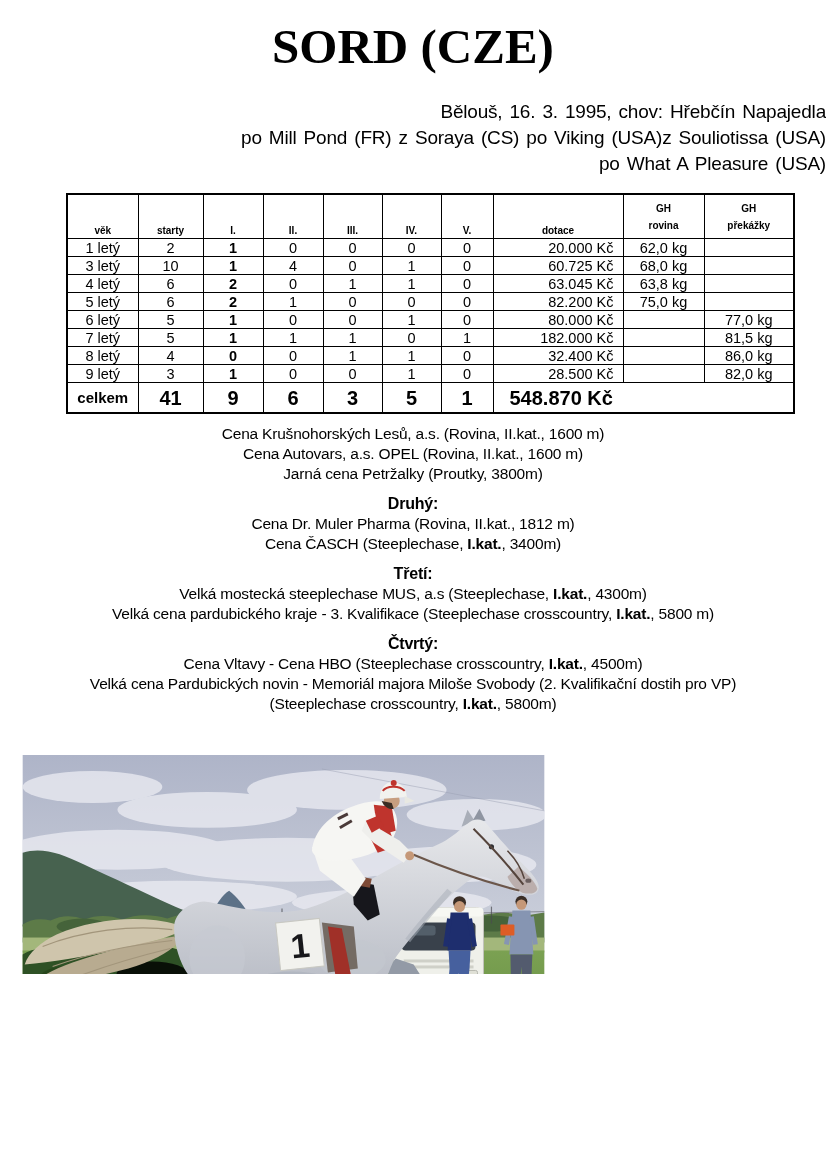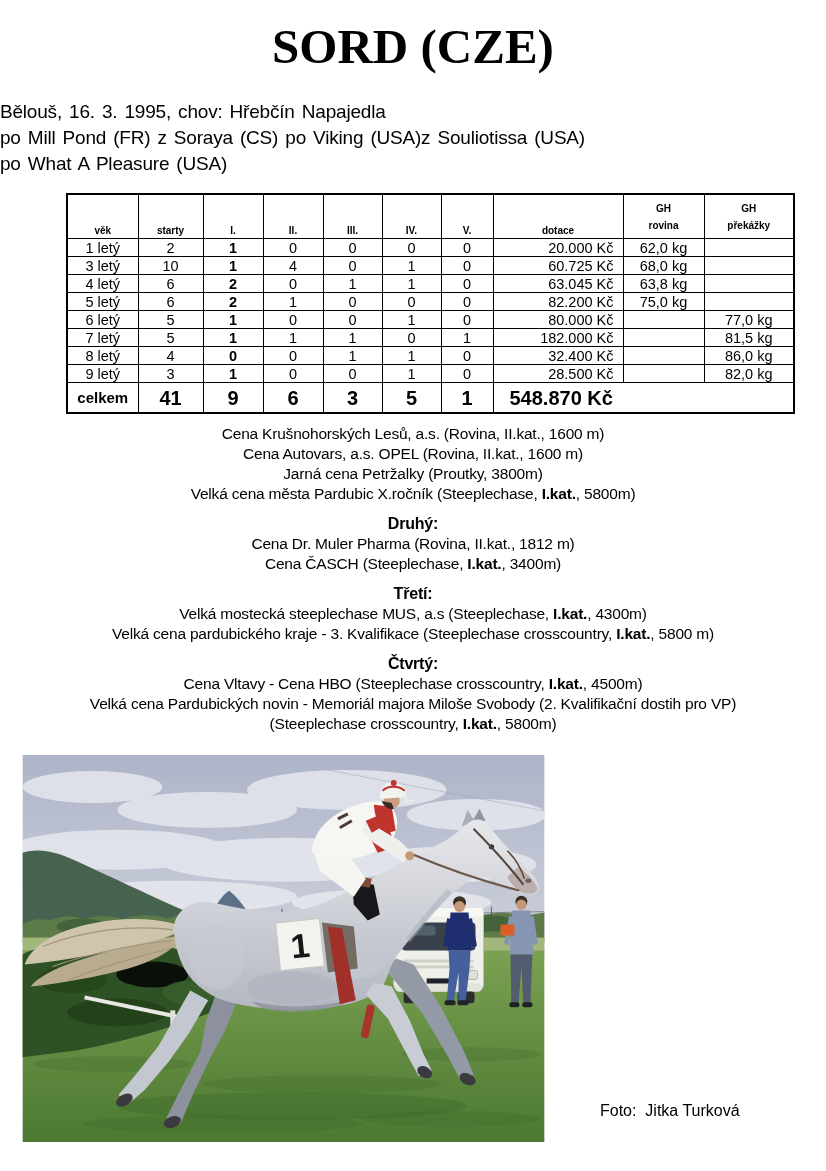--- a/index.html
+++ b/index.html
@@ -1,20 +1,20 @@
 <!DOCTYPE html>
 <html><head>
 <meta charset="utf-8">
 <style>
   html,body{margin:0;padding:0;background:#fff;}
-  .page{position:relative;width:826px;height:1171px;background:#ffffff;color:#000;
+  .page{position:relative;width:826px;height:974px;background:#ffffff;color:#000;
         font-family:"Liberation Sans","DejaVu Sans",sans-serif;overflow:hidden;}
   .title{position:absolute;top:18px;left:0;width:100%;text-align:center;
          font-family:"Liberation Serif","DejaVu Serif",serif;font-weight:bold;font-size:49px;}
-  .subtitle{position:absolute;top:99px;left:0;width:100%;text-align:left;
+  .subtitle{position:absolute;top:99px;left:0;width:100%;text-align:right;
             font-size:19px;line-height:26px;letter-spacing:-0.2px;word-spacing:2px;}
   table.stats{position:absolute;left:66px;top:193px;width:727px;border-collapse:collapse;
               table-layout:fixed;border:2px solid #000;}
   .stats th,.stats td{border:1px solid #000;padding:0;text-align:center;overflow:hidden;}
   .stats thead th{height:41px;vertical-align:bottom;font-size:10px;font-weight:bold;padding-bottom:2px;}
   .stats thead th.gh{vertical-align:middle;line-height:17px;padding-bottom:0;}
   .stats tbody td{height:17px;font-size:14.5px;line-height:16px;}
   .stats tbody tr.data td:nth-child(3){font-weight:bold;}
   .stats td.num-r{text-align:right;padding-right:9px;}
   .stats tr.total td{height:29px;font-weight:bold;}
@@ -184,21 +184,20 @@
       </tr>
     </tbody>
   </table>
 
   <div class="sections">
 
     <div class="section">
       <div><span>Cena Krušnohorských Lesů, a.s. (Rovina, II.kat., 1600 m)</span></div>
       <div><span>Cena Autovars, a.s. OPEL (Rovina, II.kat., 1600 m)</span></div>
       <div><span>Jarná cena Petržalky (Proutky, 3800m)</span></div>
-      <div><span>Velká cena města Pardubic X.ročník (Steeplechase, </span><span class="b">I.kat.</span><span>, 5800m)</span></div>
     </div>
 
     <div class="section">
       <div class="heading">Druhý:</div>
       <div><span>Cena Dr. Muler Pharma (Rovina, II.kat., 1812 m)</span></div>
       <div><span>Cena ČASCH (Steeplechase, </span><span class="b">I.kat.</span><span>, 3400m)</span></div>
     </div>
 
     <div class="section">
       <div class="heading">Třetí:</div>

